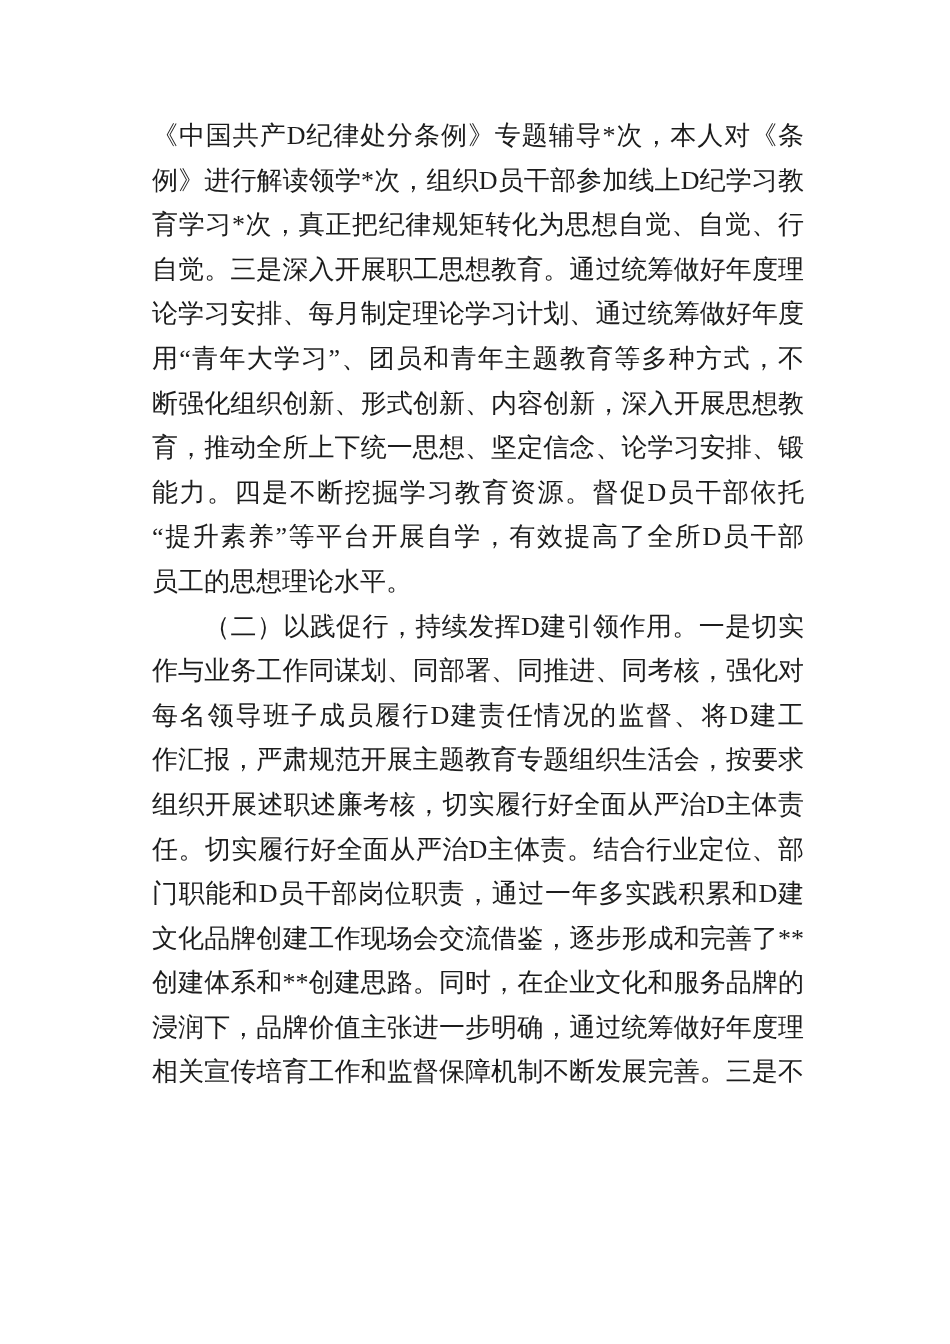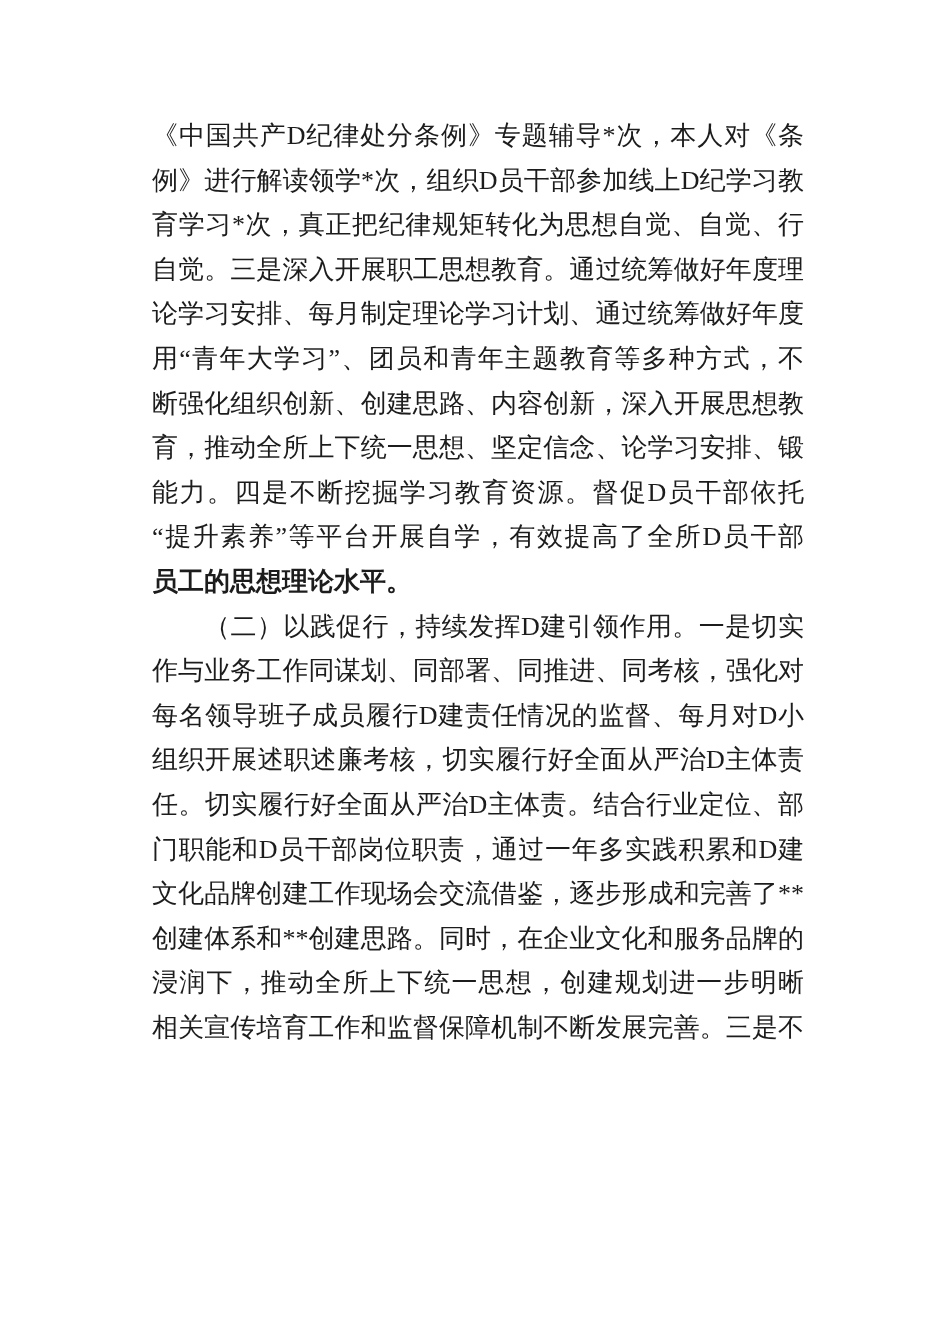--- a/index.html
+++ b/index.html
@@ -29,46 +29,46 @@
     font-weight: 400;
     text-align: justify;
     text-align-last: justify;
     text-justify: inter-ideograph;
     white-space: normal;
     overflow: hidden;
   }
   .line.para-end {
     text-align: right;
     text-align-last: left;
-    font-weight: bold;
   }
   .line.indent-first {
     text-indent: 52px;
   }
 </style>
 </head>
 <body>
 
 <div class="page">
   <div class="text-block">
     <div class="line">《中国共产D纪律处分条例》专题辅导*次，本人对《条</div>
     <div class="line">例》进行解读领学*次，组织D员干部参加线上D纪学习教</div>
     <div class="line">育学习*次，真正把纪律规矩转化为思想自觉、自觉、行动</div>
     <div class="line">自觉。三是深入开展职工思想教育。通过统筹做好年度理</div>
     <div class="line">论学习安排、每月制定理论学习计划、通过统筹做好年度理</div>
     <div class="line">用“青年大学习”、团员和青年主题教育等多种方式，不</div>
-    <div class="line">断强化组织创新、创建思路、内容创新，深入开展思想教</div>
+    <div class="line">断强化组织创新、形式创新、内容创新，深入开展思想教</div>
     <div class="line">育，推动全所上下统一思想、坚定信念、论学习安排、锻炼</div>
     <div class="line">能力。四是不断挖掘学习教育资源。督促D员干部依托</div>
     <div class="line">“提升素养”等平台开展自学，有效提高了全所D员干部</div>
     <div class="line para-end">员工的思想理论水平。</div>
     <div class="line indent-first">（二）以践促行，持续发挥D建引领作用。一是切实履</div>
     <div class="line">作与业务工作同谋划、同部署、同推进、同考核，强化对</div>
-    <div class="line">每名领导班子成员履行D建责任情况的监督、每月对D小</div>
+    <div class="line">每名领导班子成员履行D建责任情况的监督、将D建工</div>
+    <div class="line">作汇报，严肃规范开展主题教育专题组织生活会，按要求</div>
     <div class="line">组织开展述职述廉考核，切实履行好全面从严治D主体责</div>
     <div class="line">任。切实履行好全面从严治D主体责。结合行业定位、部</div>
     <div class="line">门职能和D员干部岗位职责，通过一年多实践积累和D建</div>
     <div class="line">文化品牌创建工作现场会交流借鉴，逐步形成和完善了**</div>
     <div class="line">创建体系和**创建思路。同时，在企业文化和服务品牌的</div>
-    <div class="line">浸润下，推动全所上下统一思想，创建规划进一步明晰</div>
+    <div class="line">浸润下，品牌价值主张进一步明确，通过统筹做好年度理</div>
     <div class="line">相关宣传培育工作和监督保障机制不断发展完善。三是不</div>
   </div>
 </div>
 
 </body></html>

